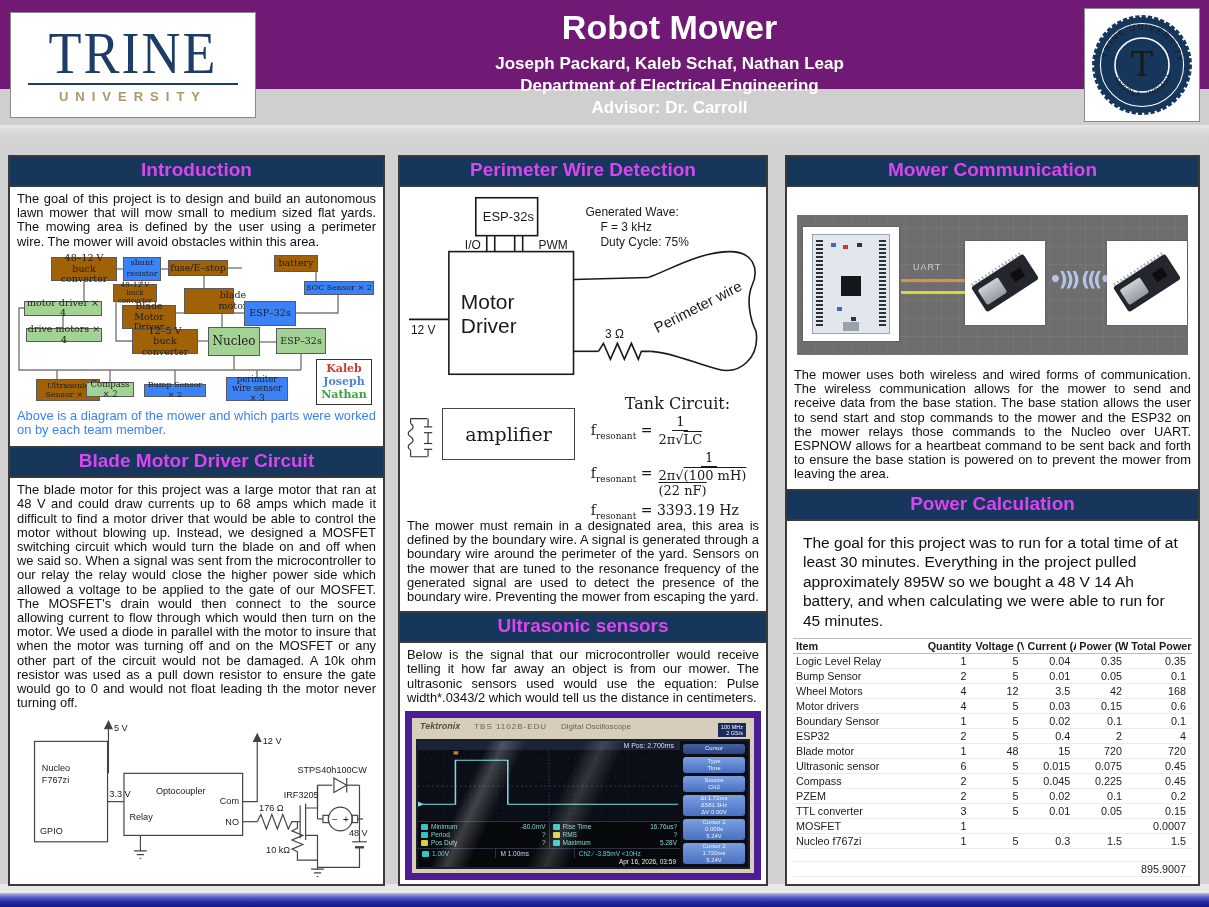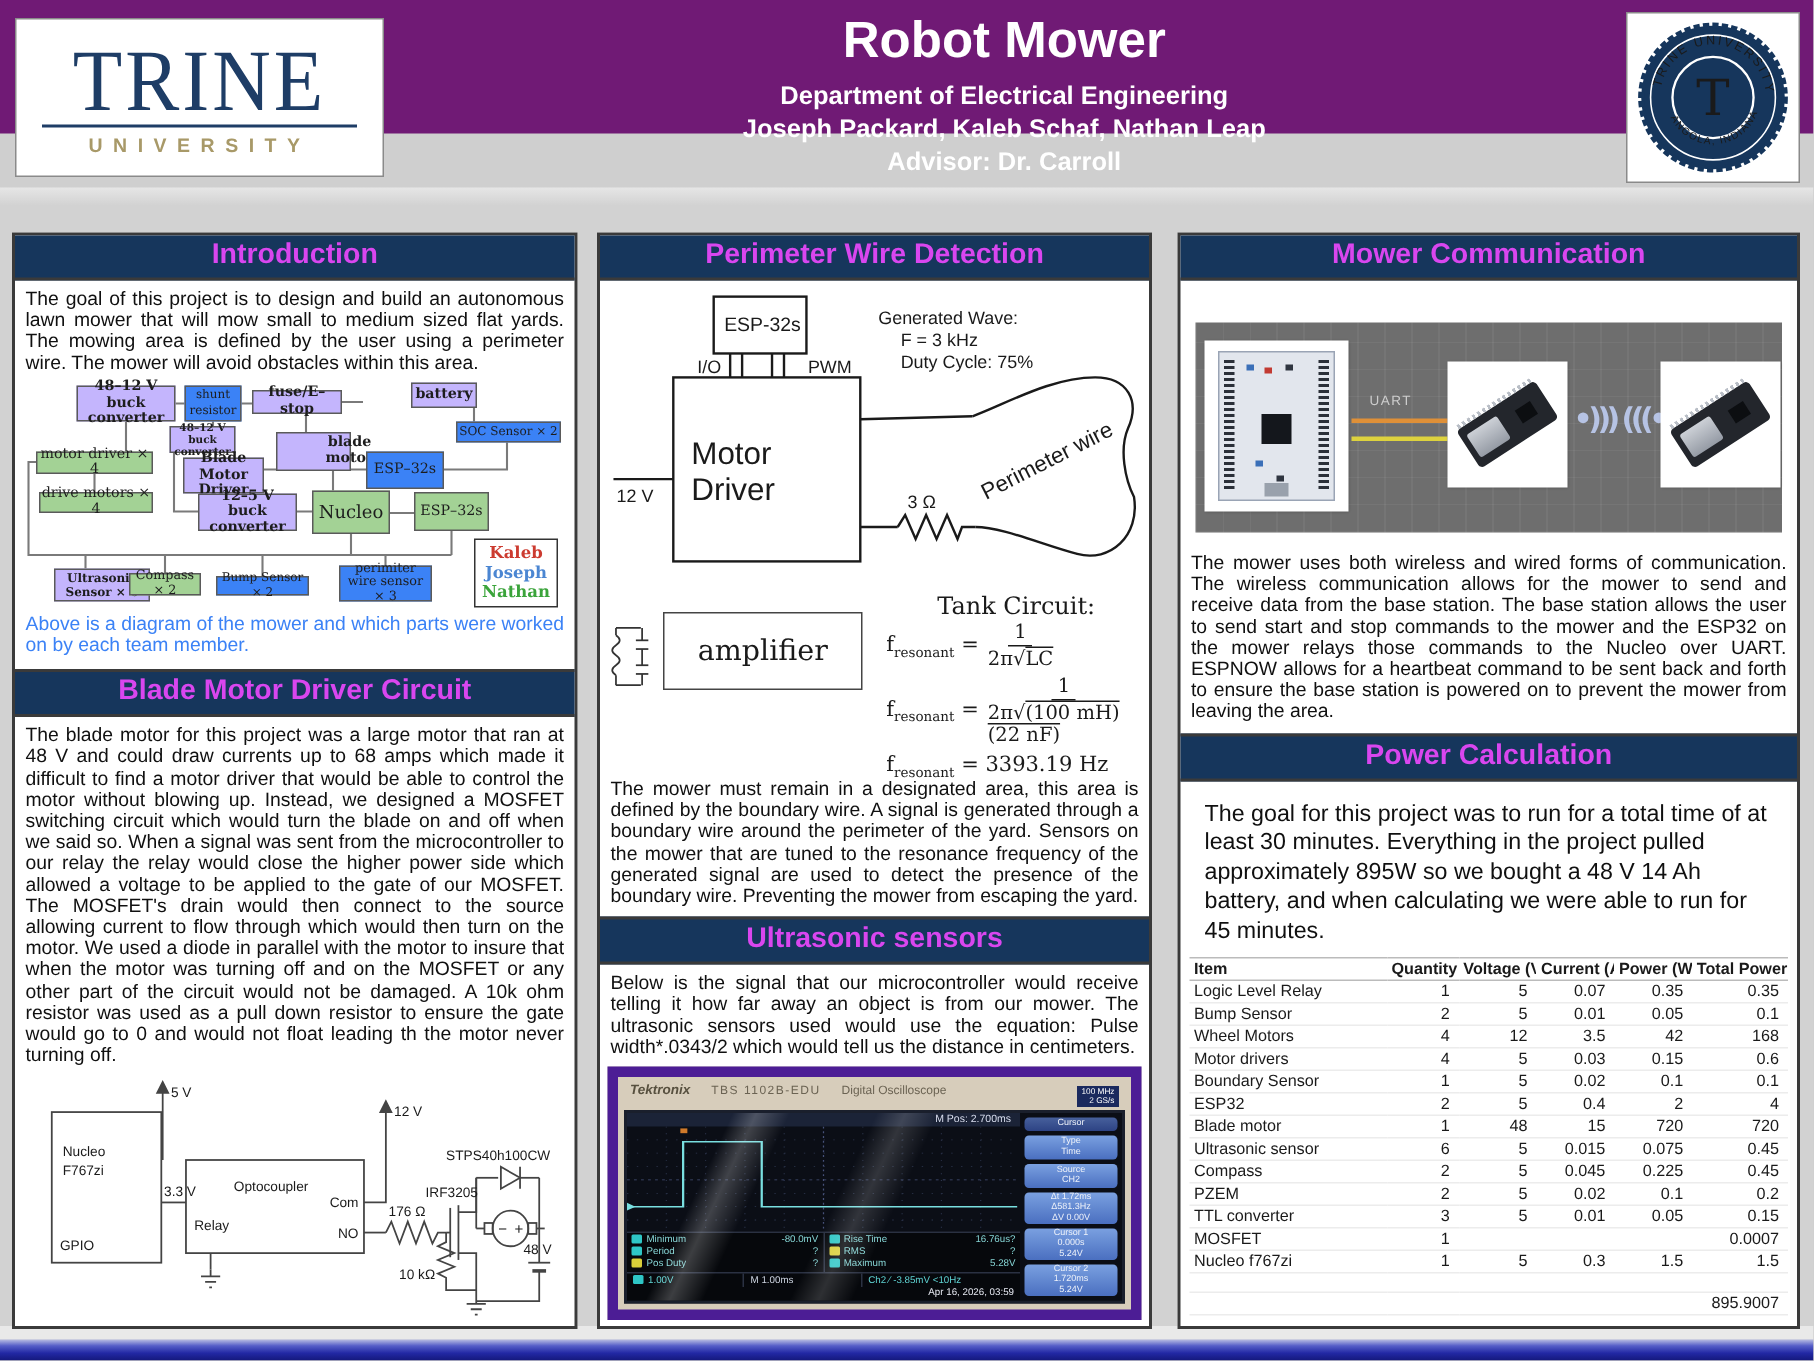--- a/index.html
+++ b/index.html
@@ -36,21 +36,21 @@
   .ptext{font-size:12.9px;line-height:14.2px;text-align:justify;padding:5px 7px 4px;color:#101010;}
   .caption{font-size:12.9px;line-height:14.2px;text-align:left;padding:2px 7px 6px;color:#3b82f6;}
   .pre{white-space:pre-line;}
 
   
   .diagram{position:relative;height:150px;margin:2px 6px 2px;flex:none;}
   .diagram svg.wires{position:absolute;left:0;top:0;z-index:0;}
   .db{position:absolute;z-index:1;border:1px solid #5a5a5a;font-family:"DejaVu Serif",serif;
       font-size:9.5px;line-height:10.5px;display:flex;align-items:center;justify-content:center;
       text-align:center;white-space:pre-line;color:#1d1d1d;box-sizing:border-box;}
-  .db-pink{background:#c4b5fd;font-weight:bold;} .db-blue{background:#3b82f6;} .db-green{background:#a3d295;}
+  .db-pink{background:#a16207;} .db-blue{background:#3b82f6;} .db-green{background:#a3d295;}
   .legendbox{position:absolute;z-index:1;left:300px;top:104px;width:54px;height:44px;background:#fff;
              border:1.5px solid #333;display:flex;flex-direction:column;align-items:center;justify-content:center;
              font-family:"DejaVu Serif",serif;font-weight:700;font-size:11px;line-height:13px;}
   .lg-k{color:#cc3b30;} .lg-j{color:#4b86d2;} .lg-n{color:#3ba43b;}
 
   
   svg text{font-family:"Liberation Sans",sans-serif;fill:#1a1a1a;}
   svg text.serif{font-family:"DejaVu Serif",serif;}
   .circuit-wrap{flex:1;display:flex;align-items:center;justify-content:center;}
 
@@ -145,22 +145,22 @@
 <body>
 
 <div class="banner">
   <div class="logo-box">
     <div class="logo-word">TRINE</div>
     <div class="logo-rule"></div>
     <div class="logo-sub">UNIVERSITY</div>
   </div>
   <div class="banner-titles">
     <div class="poster-title">Robot Mower</div>
+    <div class="poster-sub">Joseph Packard, Kaleb Schaf, Nathan Leap</div>
     <div class="poster-sub">Department of Electrical Engineering</div>
-    <div class="poster-sub">Joseph Packard, Kaleb Schaf, Nathan Leap</div>
     <div class="poster-sub">Advisor: Dr. Carroll</div>
   </div>
   <div class="seal-box">
     <svg viewBox="0 0 100 100" width="104" height="104">
       <defs>
         <path id="arcT" d="M 16 50 A 34 34 0 0 1 84 50"></path>
         <path id="arcB" d="M 20 50 A 30 30 0 0 0 80 50"></path>
       </defs>
       <circle cx="50" cy="50" r="46" fill="#16365c" stroke="#16365c" stroke-width="4" stroke-dasharray="4 2"></circle>
       <circle cx="50" cy="50" r="40" fill="none" stroke="#ffffff" stroke-width="1"></circle>
@@ -526,21 +526,21 @@
           <th>Current (A)</th>
         <th>Power (W)</th>
           <th class="n">Total Power (W)</th>
       </tr>
     </thead>
     <tbody>
       <tr>
           <td>Logic Level Relay</td>
           <td class="n">1</td>
           <td class="n">5</td>
-          <td class="n">0.07</td>
+          <td class="n">0.04</td>
           <td class="n">0.35</td>
           <td class="n">0.35</td>
         </tr>
       <tr>
           <td>Bump Sensor</td>
           <td class="n">2</td>
           <td class="n">5</td>
           <td class="n">0.01</td>
           <td class="n">0.05</td>
           <td class="n">0.1</td>

